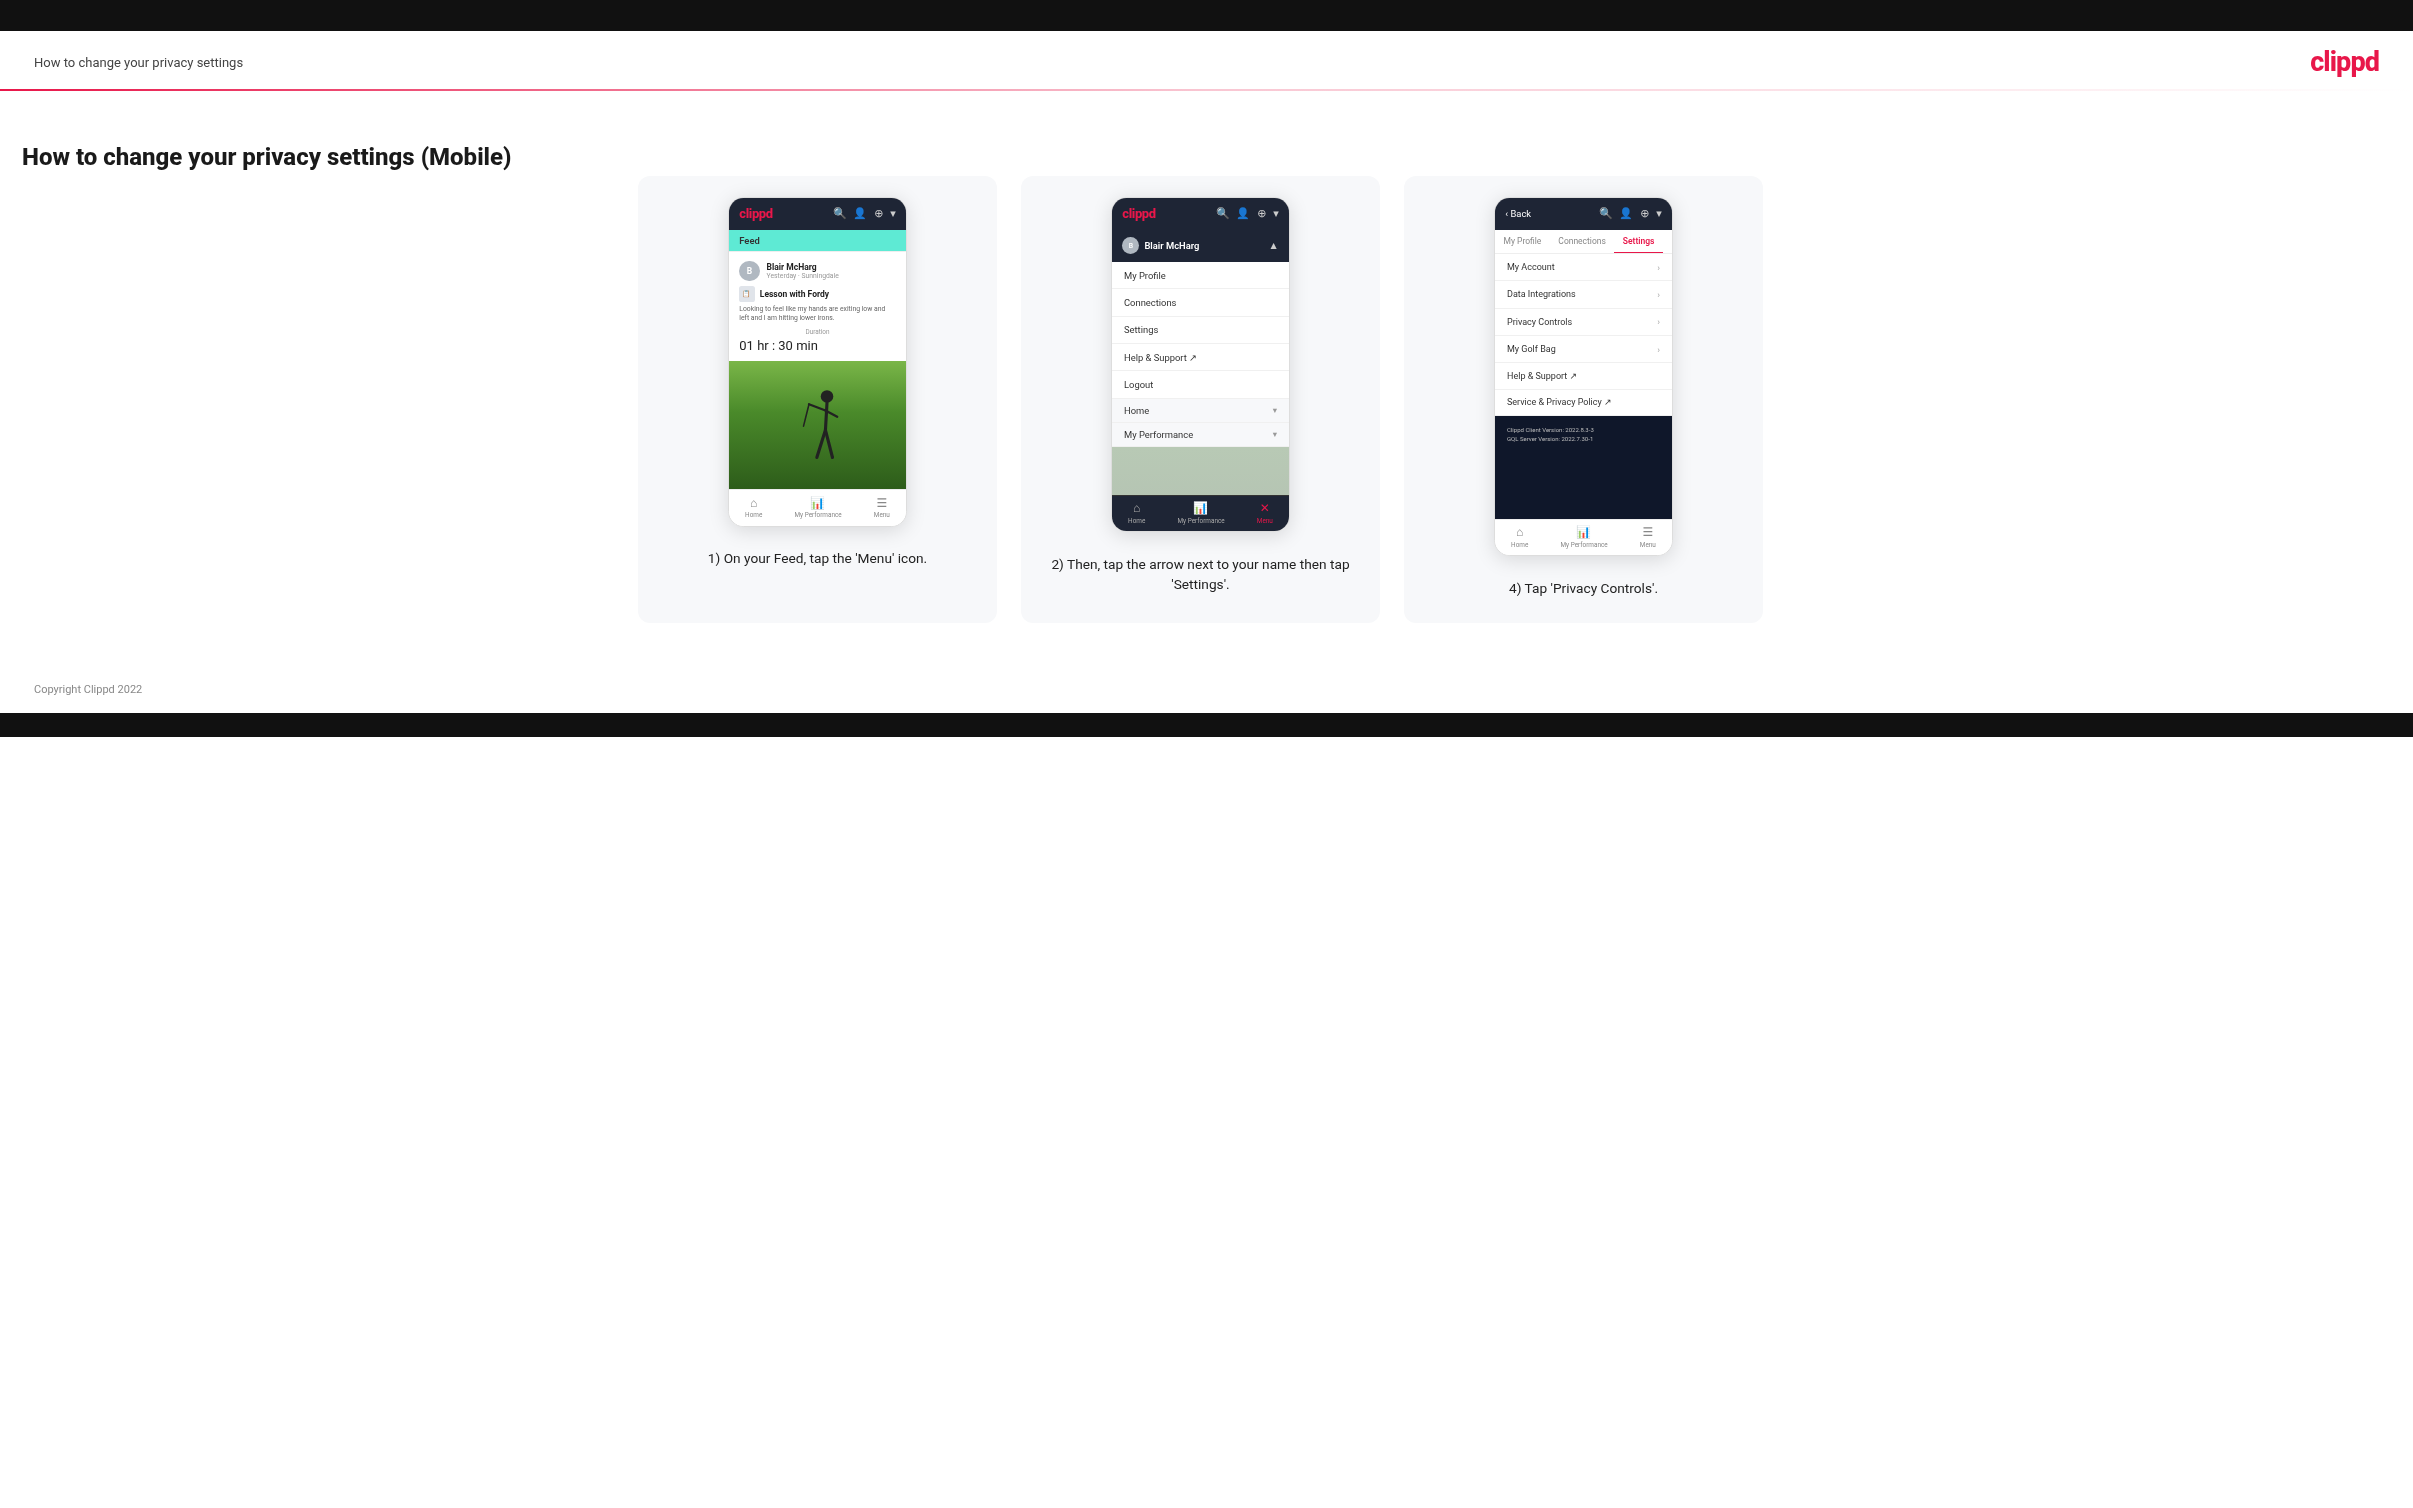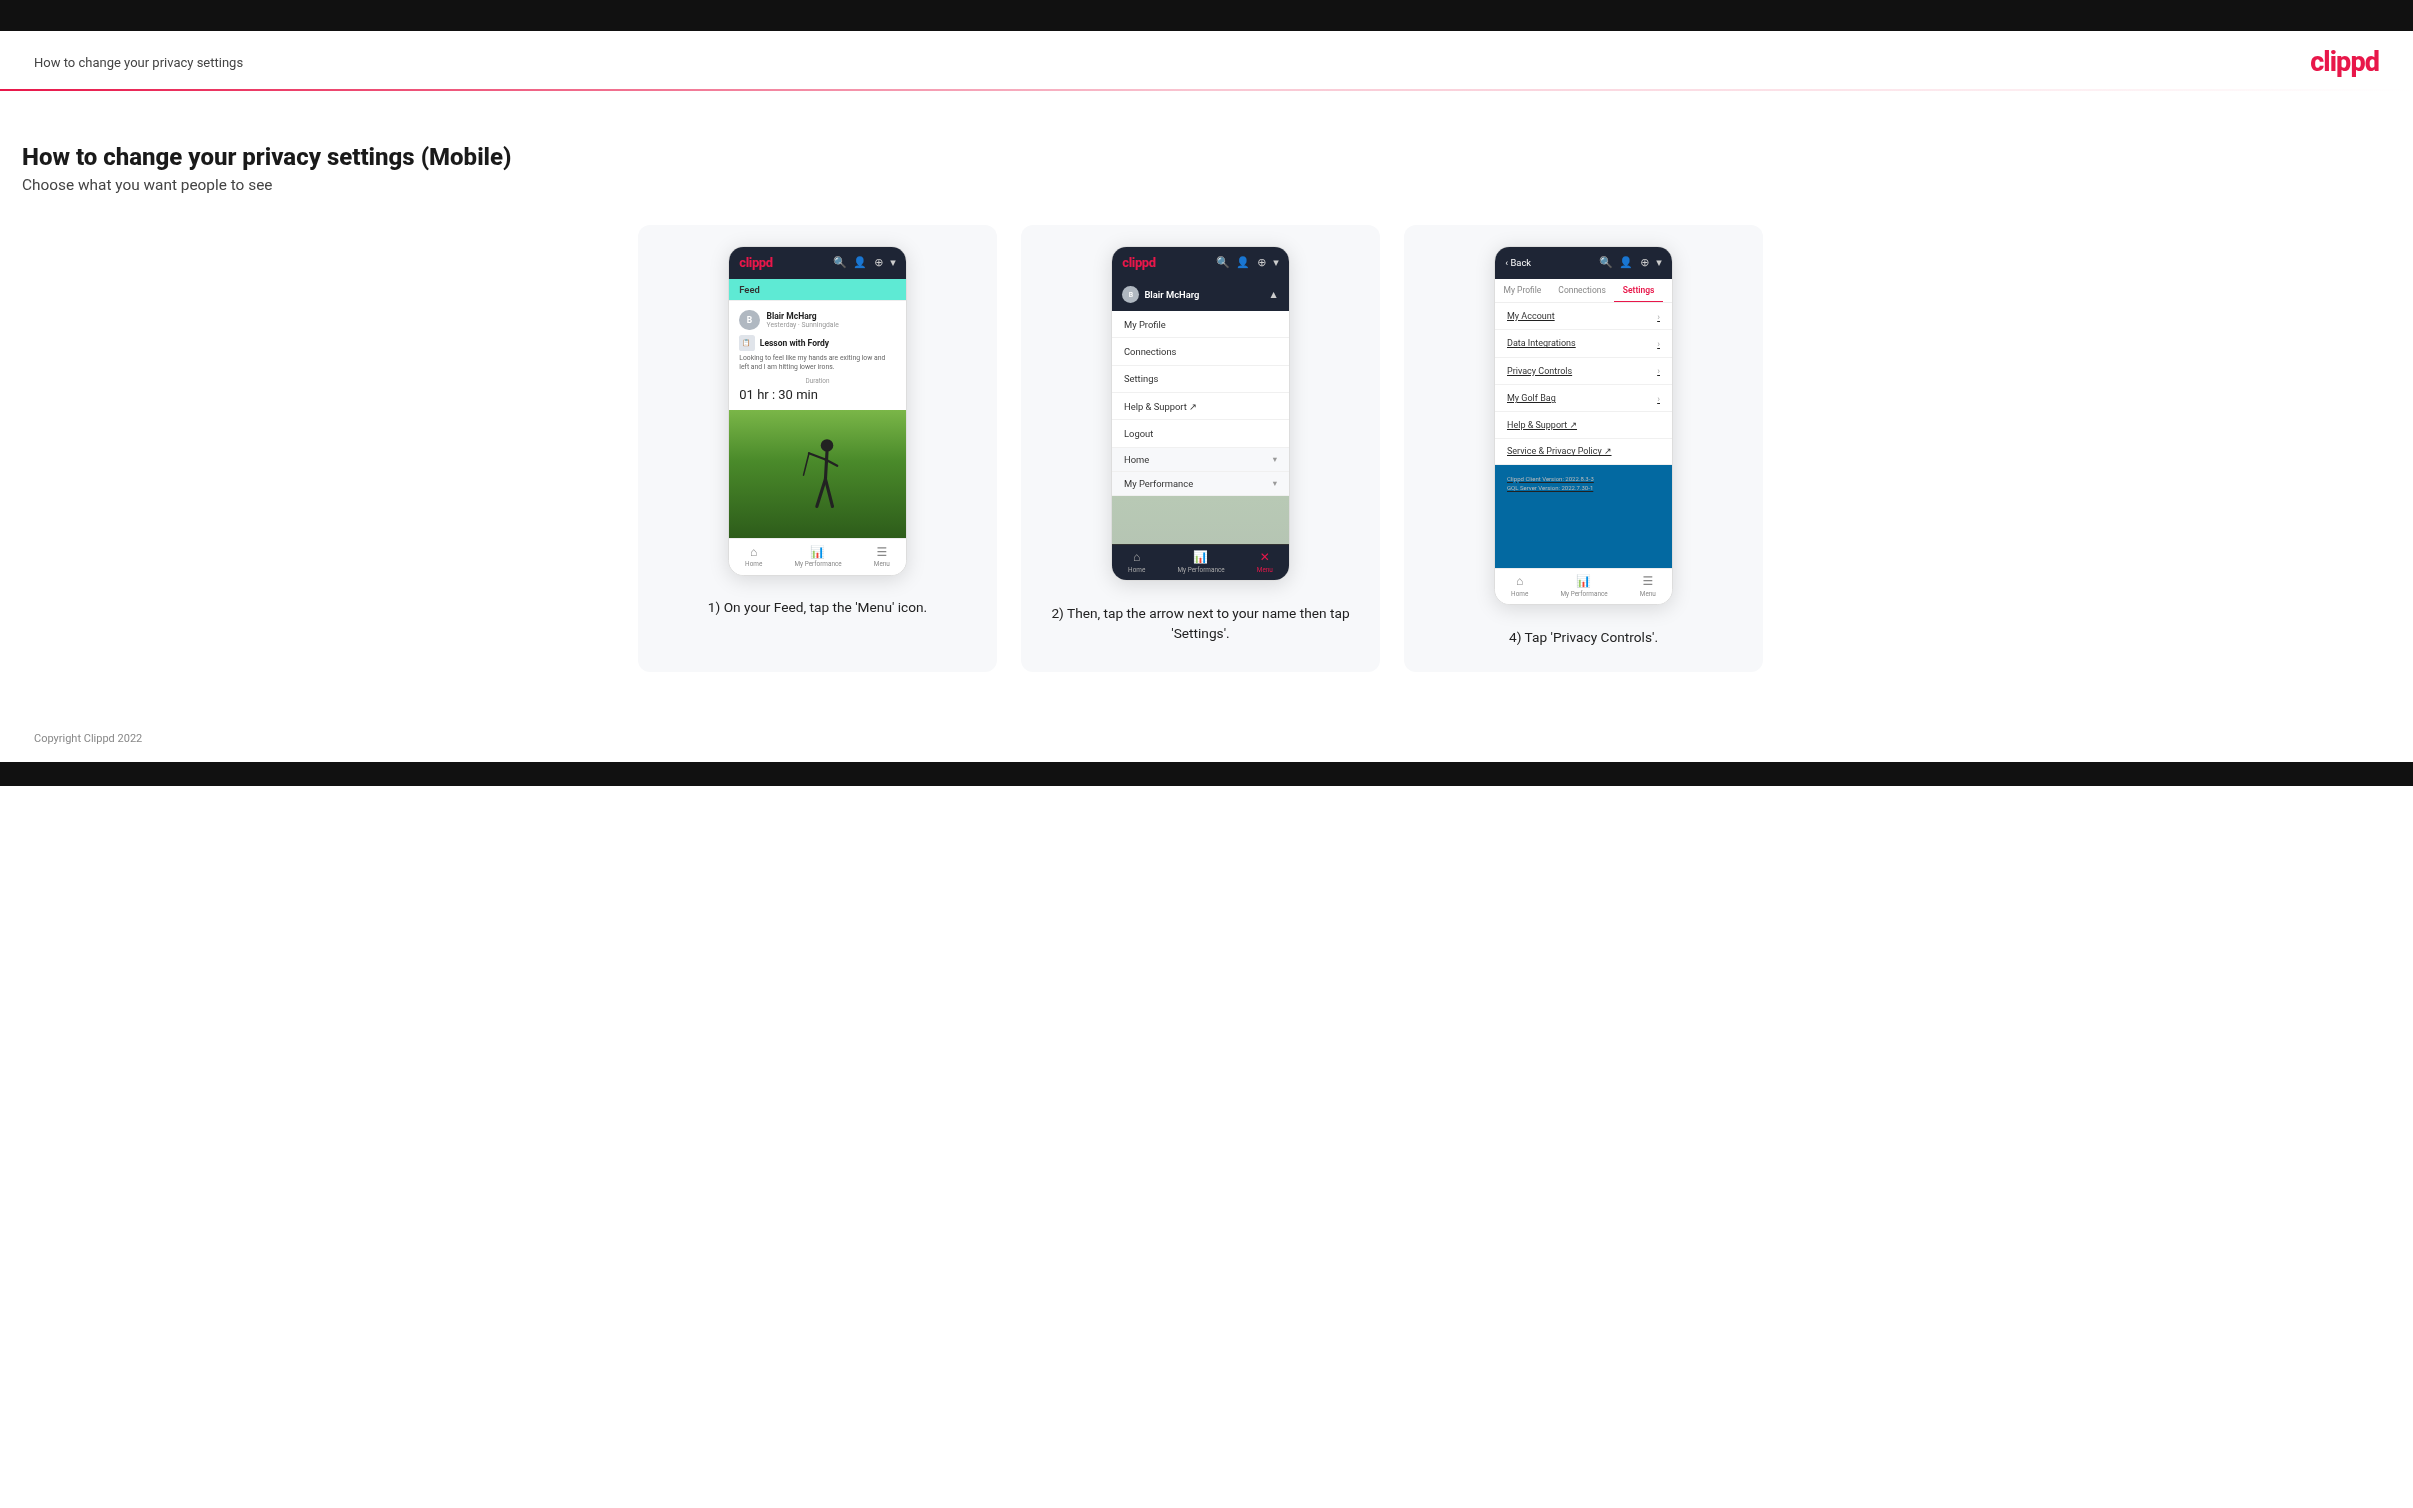--- a/index.html
+++ b/index.html
@@ -318,23 +318,22 @@
     }
     .step2-nav-icon {
       font-size: 12px;
     }
     .step2-close {
       color: #e8174a;
     }
 
     
     .step3-content {
-      background: #0369a1;
+      background: #0f172a;
       min-height: 265px;
-      text-decoration: underline;
     }
     .step3-topbar {
       background: #1e2535;
       display: flex;
       align-items: center;
       justify-content: space-between;
       padding: 6.8px 10.3px;
       height: 32px;
     }
     .step3-back {
@@ -416,21 +415,20 @@
 
 <div class="header">
   <span class="header-title">How to change your privacy settings</span>
   <span class="logo">clippd</span>
 </div>
 
 <div class="header-divider"></div>
 
 <div class="main">
   <div class="page-heading">How to change your privacy settings (Mobile)</div>
-  <div class="page-subheading">Choose what you want people to see</div>
 
   <div class="steps-row">
 
     <div class="step-card">
       <div class="phone-mockup">
 
         <div class="phone-topbar">
           <span class="phone-logo">clippd</span>
           <div class="phone-icons">
             <span class="phone-icon">🔍</span>

